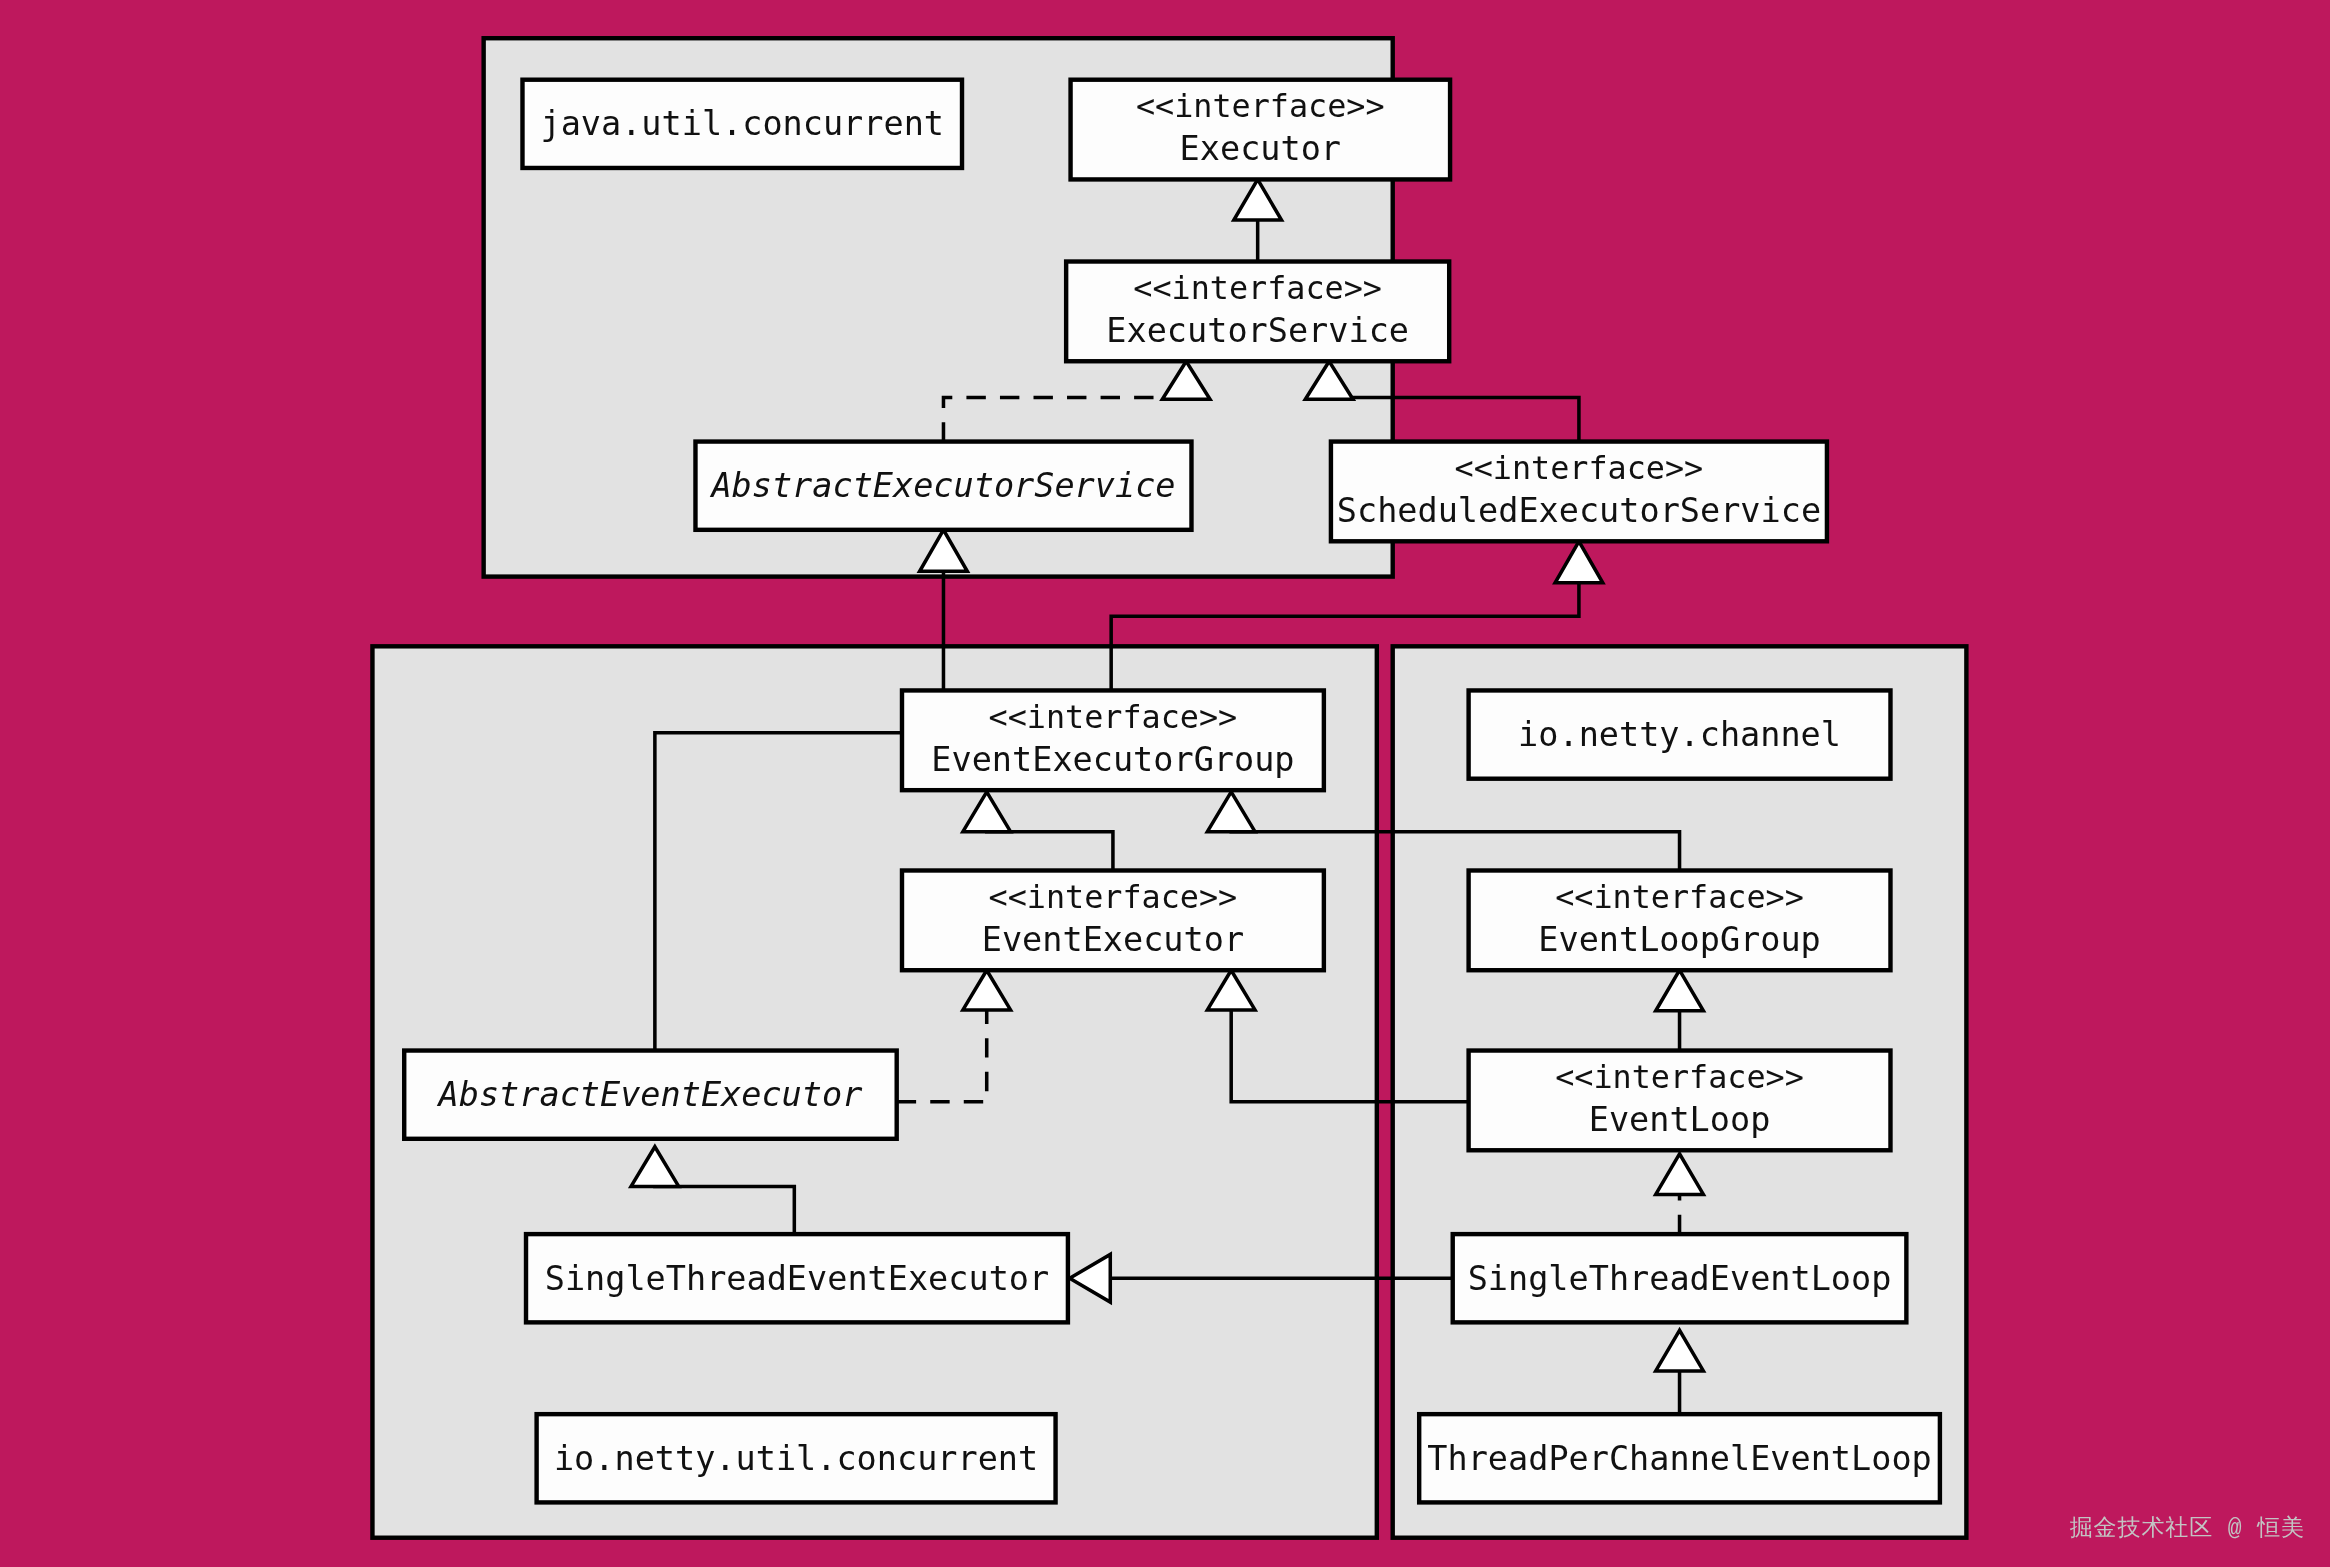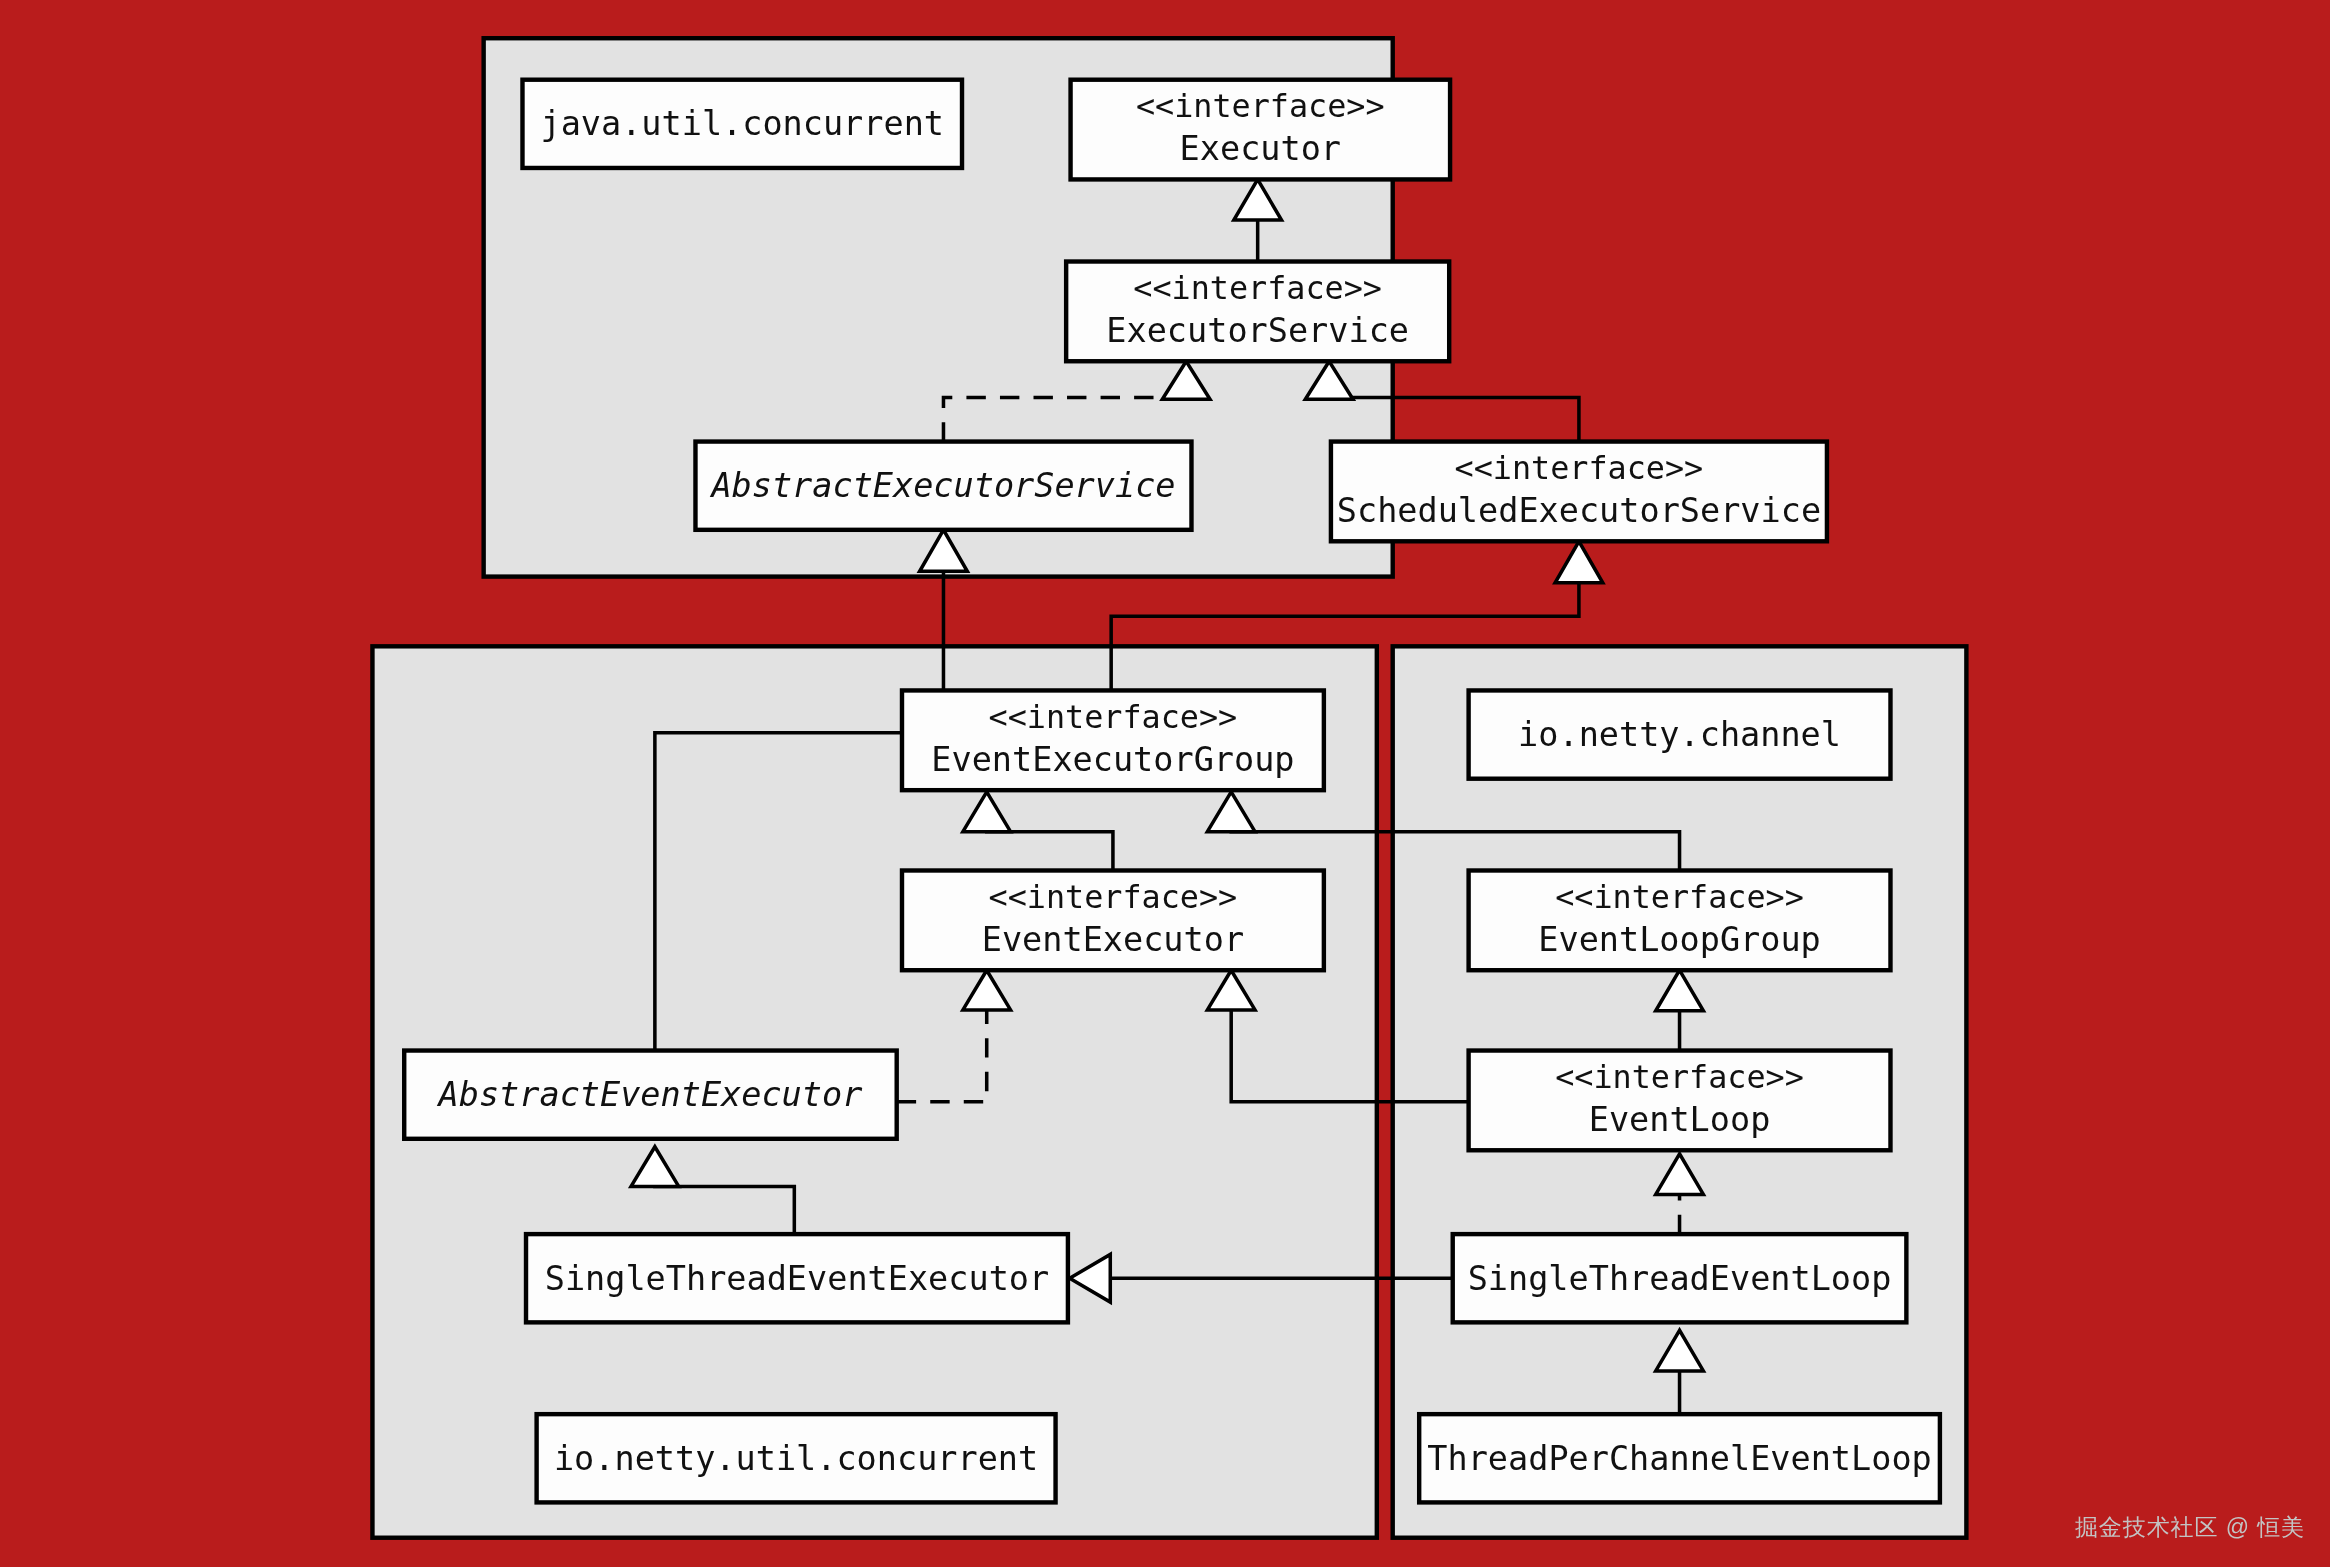--- a/index.html
+++ b/index.html
@@ -10,21 +10,21 @@
   body {
     width: 2330px;
     height: 1568px;
     font-family: "DejaVu Sans Mono", monospace;
     overflow: hidden;
   }
   #diagram-root {
     position: relative;
     width: 2330px;
     height: 1568px;
-    background: #b91c1c;
+    background: #be185d;
   }
   svg#uml-svg {
     position: absolute;
     left: 0;
     top: 0;
     width: 2330px;
     height: 1568px;
     display: block;
   }
   .pkg-rect {
@@ -64,21 +64,21 @@
   text.node-label.italic {
     font-style: italic;
   }
   text.node-label.stereotype {
     font-size: 36px;
   }
   .watermark {
     position: absolute;
     right: 25px;
     bottom: 25px;
-    font-family: Liberation Sans, sans-serif;
+    font-family: Liberation Mono, monospace;
     font-size: 23px;
     color: #c3c3c3;
     letter-spacing: 0.9px;
     white-space: nowrap;
     user-select: none;
     text-align: right;
   }
 </style>
 </head>
 <body>

